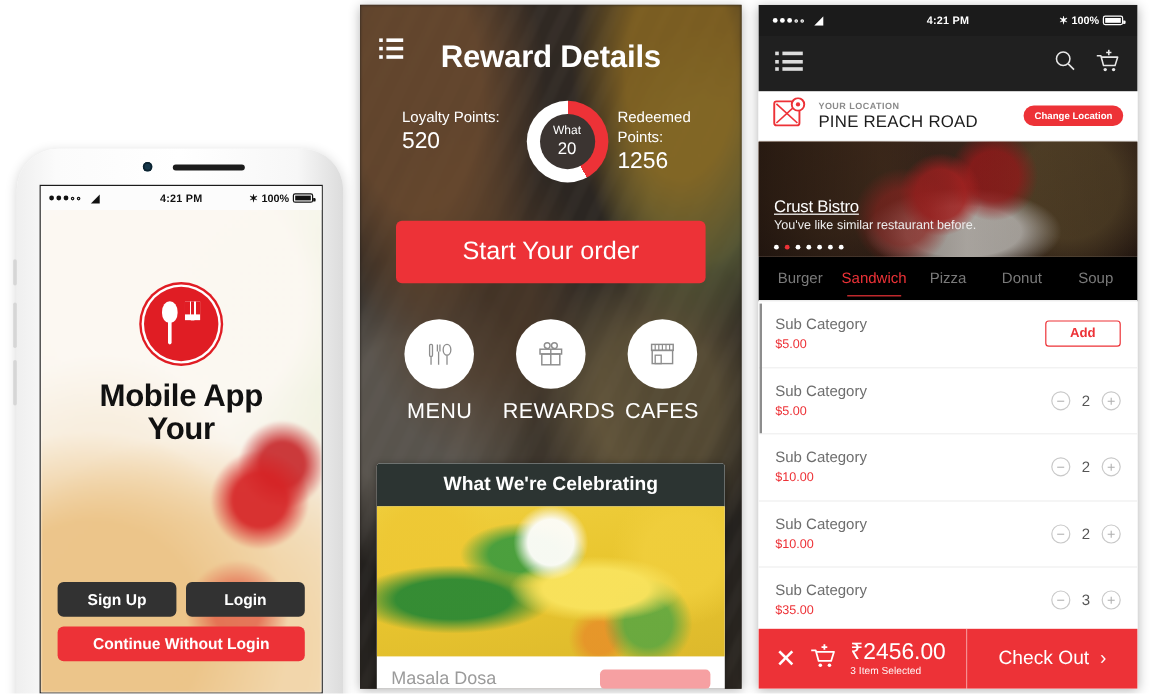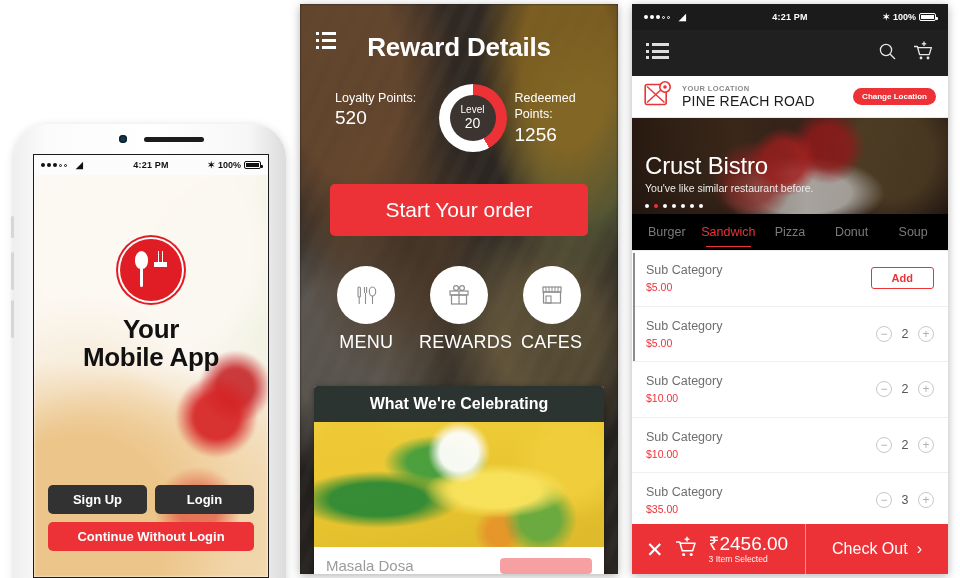--- a/index.html
+++ b/index.html
@@ -250,21 +250,21 @@
       radial-gradient(circle at 62% 30%, rgba(206,32,34,.8) 0 10%, rgba(206,32,34,0) 18%),
       radial-gradient(circle at 38% 66%, rgba(220,56,50,.7) 0 11%, rgba(220,56,50,0) 20%),
       radial-gradient(ellipse at 54% 78%, rgba(246,244,238,.92) 0 20%, rgba(246,244,238,0) 34%),
       radial-gradient(circle at 82% 40%, rgba(126,104,60,.7) 0 16%, rgba(126,104,60,0) 30%),
       radial-gradient(circle at 18% 30%, rgba(96,66,42,.8) 0 18%, rgba(96,66,42,0) 34%),
       linear-gradient(160deg,#55392a 0%,#3e2a20 50%,#2c1d16 100%);
     filter: none;
   }
   #p3-hero .shade { position:absolute; inset:0; background:linear-gradient(90deg, rgba(20,12,8,.72) 0%, rgba(20,12,8,.30) 55%, rgba(20,12,8,.42) 100%); }
   #p3-hero .herotext { position:absolute; left:13px; bottom:20px; z-index:3; }
-  #p3-hero .h1 { color:#fff; font-size:24px; letter-spacing:-.2px; }
+  #p3-hero .h1 { color:#fff; font-size:14px; letter-spacing:-.2px;text-decoration:underline; }
   #p3-hero .h2 { color:#ececec; font-size:10.5px; margin-top:2px; }
   #p3-hero .dots { position:absolute; left:13px; bottom:6px; display:flex; gap:5px; z-index:3; }
   #p3-hero .dots i { width:4px; height:4px; border-radius:50%; background:#fff; display:block; }
   #p3-hero .dots i.act { background:#ed3237; }
 
   #p3-tabs {
     height:37px; display:flex; align-items:stretch; background:#000000;
     border-bottom:1px solid #ededed; padding:0 4px;
   }
   #p3-tabs .tab {
@@ -341,22 +341,22 @@
               <span style="width:100%"></span>
             </span>
         </span>
       </div>
 
       <div class="brand">
         <div class="logo-circle">
           <span class="spoon"></span>
           <span class="fork"></span>
         </div>
+        <div class="brand-title">Mobile App</div>
         <div class="brand-title">Your</div>
-        <div class="brand-title">Mobile App</div>
       </div>
 
       <div class="auth">
         <div class="auth-row">
           <div class="btn-dark">Sign Up</div>
           <div class="btn-dark">Login</div>
         </div>
         <div class="btn-red-full">Continue Without Login</div>
       </div>
     </div>
@@ -383,21 +383,21 @@
 
     <div class="p2-title">Reward Details</div>
 
     <div class="p2-stats">
       <div class="p2-stat left">
         <div class="lbl">Loyalty Points:</div>
         <div class="val">520</div>
       </div>
       <div class="donut">
         <div class="dtxt">
-          <span class="d1">Level</span>
+          <span class="d1">What</span>
           <span class="d2">20</span>
         </div>
       </div>
       <div class="p2-stat right">
         <div class="lbl">Redeemed Points:</div>
         <div class="val">1256</div>
       </div>
     </div>
 
     <div class="p2-cta">Start Your order</div>

